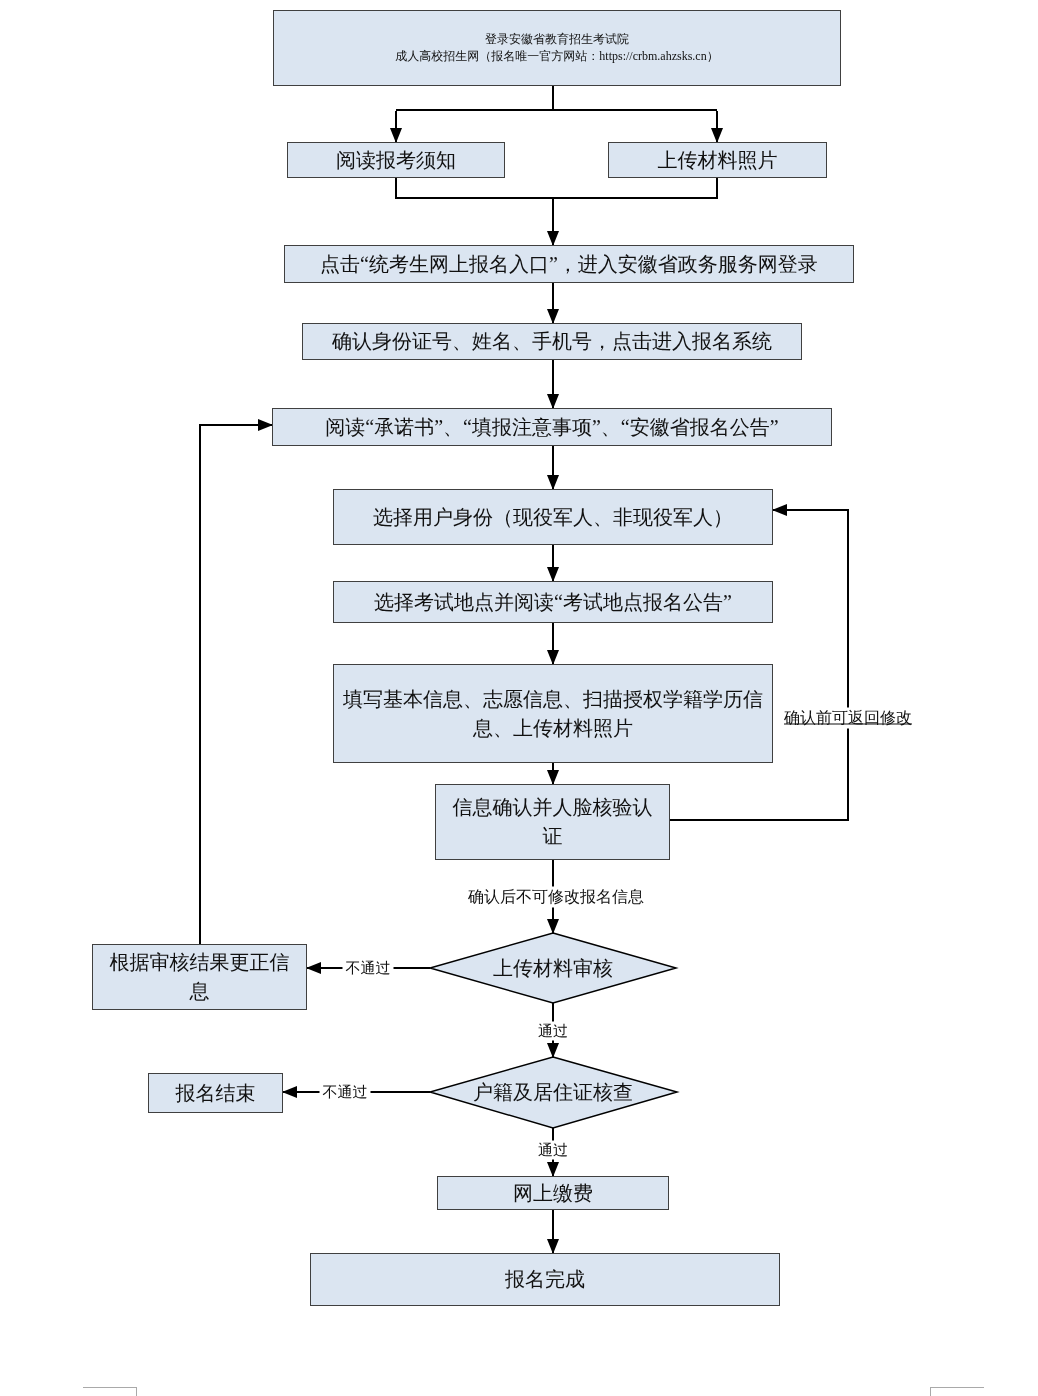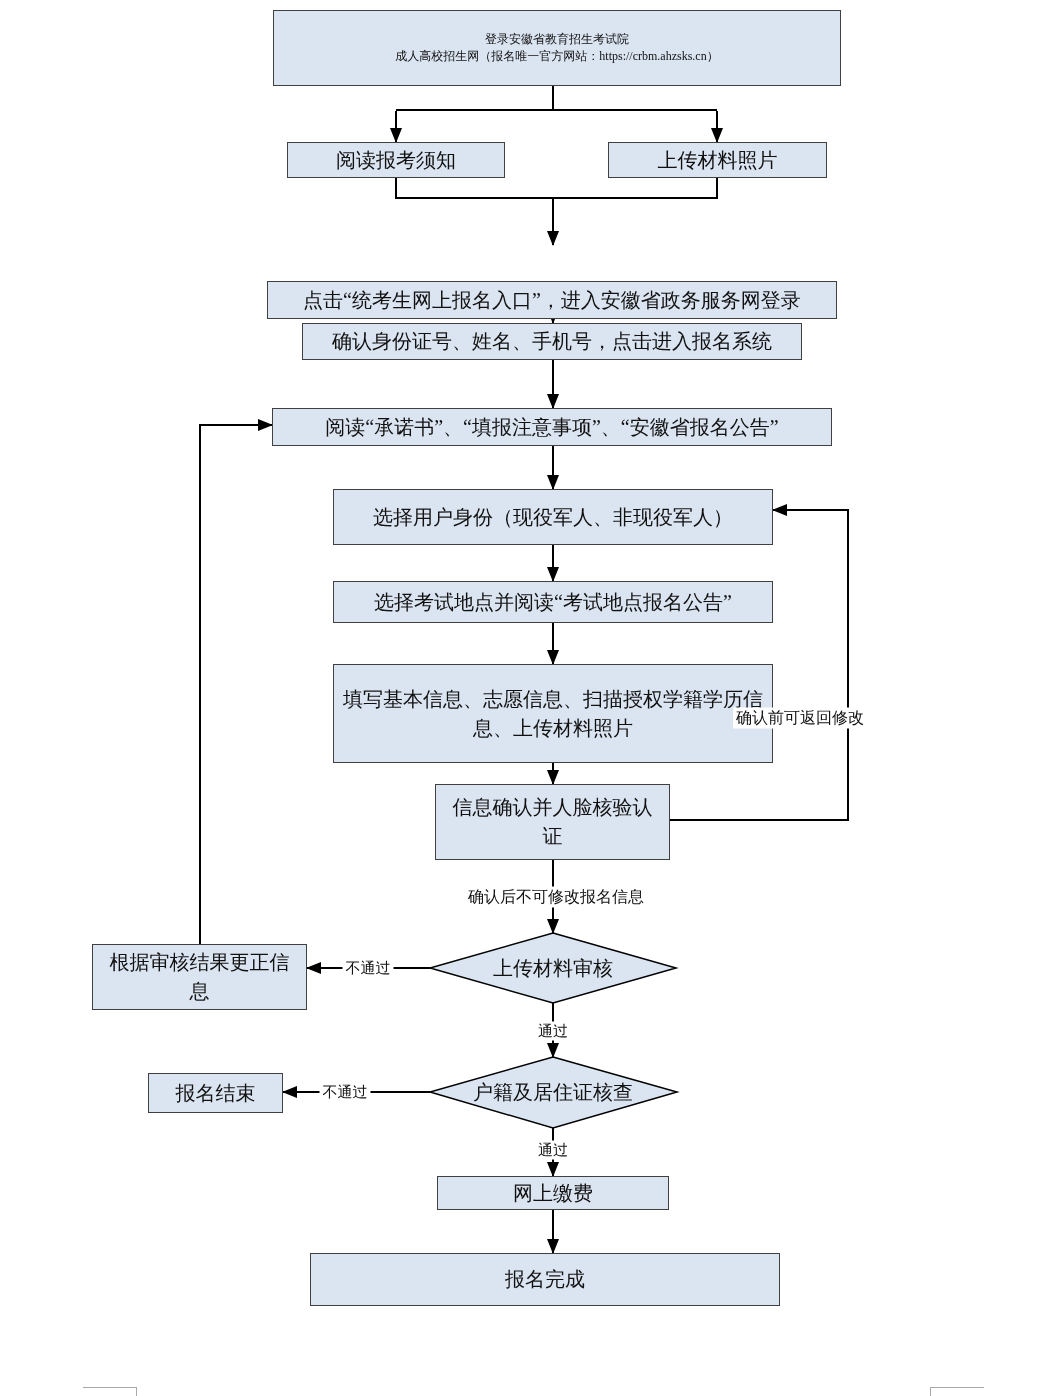--- a/index.html
+++ b/index.html
@@ -97,21 +97,21 @@
 
   <div class="node" style="left:247px;top:10px;width:568px;height:76px;font-size:12px;margin-left:26px;">
     <div>登录安徽省教育招生考试院</div>
     <div>成人高校招生网（报名唯一官方网站：https://crbm.ahzsks.cn）</div>
   </div>
 
   <div class="node" style="left:287px;top:142px;width:218px;height:36px;">阅读报考须知</div>
 
   <div class="node" style="left:608px;top:142px;width:219px;height:36px;">上传材料照片</div>
 
-  <div class="node" style="left:267px;top:245px;width:570px;height:38px;margin-top:36px;">点击“统考生网上报名入口”，进入安徽省政务服务网登录</div>
+  <div class="node" style="left:284px;top:245px;width:570px;height:38px;">点击“统考生网上报名入口”，进入安徽省政务服务网登录</div>
 
   <div class="node" style="left:302px;top:323px;width:500px;height:37px;">确认身份证号、姓名、手机号，点击进入报名系统</div>
 
   <div class="node" style="left:272px;top:408px;width:560px;height:38px;">阅读“承诺书”、“填报注意事项”、“安徽省报名公告”</div>
 
   <div class="node" style="left:333px;top:489px;width:440px;height:56px;">选择用户身份（现役军人、非现役军人）</div>
 
   <div class="node" style="left:333px;top:581px;width:440px;height:42px;">选择考试地点并阅读“考试地点报名公告”</div>
 
   <div class="node" style="left:333px;top:664px;width:440px;height:99px;">填写基本信息、志愿信息、扫描授权学籍学历信息、上传材料照片</div>
@@ -125,21 +125,21 @@
   <div class="node" style="left:437px;top:1176px;width:232px;height:34px;">网上缴费</div>
 
   <div class="node" style="left:310px;top:1253px;width:470px;height:53px;text-align:center;">报名完成</div>
 
   <div class="dlabel" style="left:553px;top:968px;">上传材料审核</div>
 
   <div class="dlabel" style="left:553px;top:1092px;">户籍及居住证核查</div>
 
   <div class="elabel note" style="left:556px;top:897px;">确认后不可修改报名信息</div>
 
-  <div class="elabel note" style="left:800px;top:718px;">确认前可返回修改</div>
+  <div class="elabel note" style="left:848px;top:718px;text-decoration:underline;">确认前可返回修改</div>
 
   <div class="elabel" style="left:368px;top:968px;">不通过</div>
 
   <div class="elabel" style="left:553px;top:1031px;">通过</div>
 
   <div class="elabel" style="left:345px;top:1092px;">不通过</div>
 
   <div class="elabel" style="left:553px;top:1150px;">通过</div>
 
   <div class="corner-mark left" style="left:83px;top:1387px;"></div>

